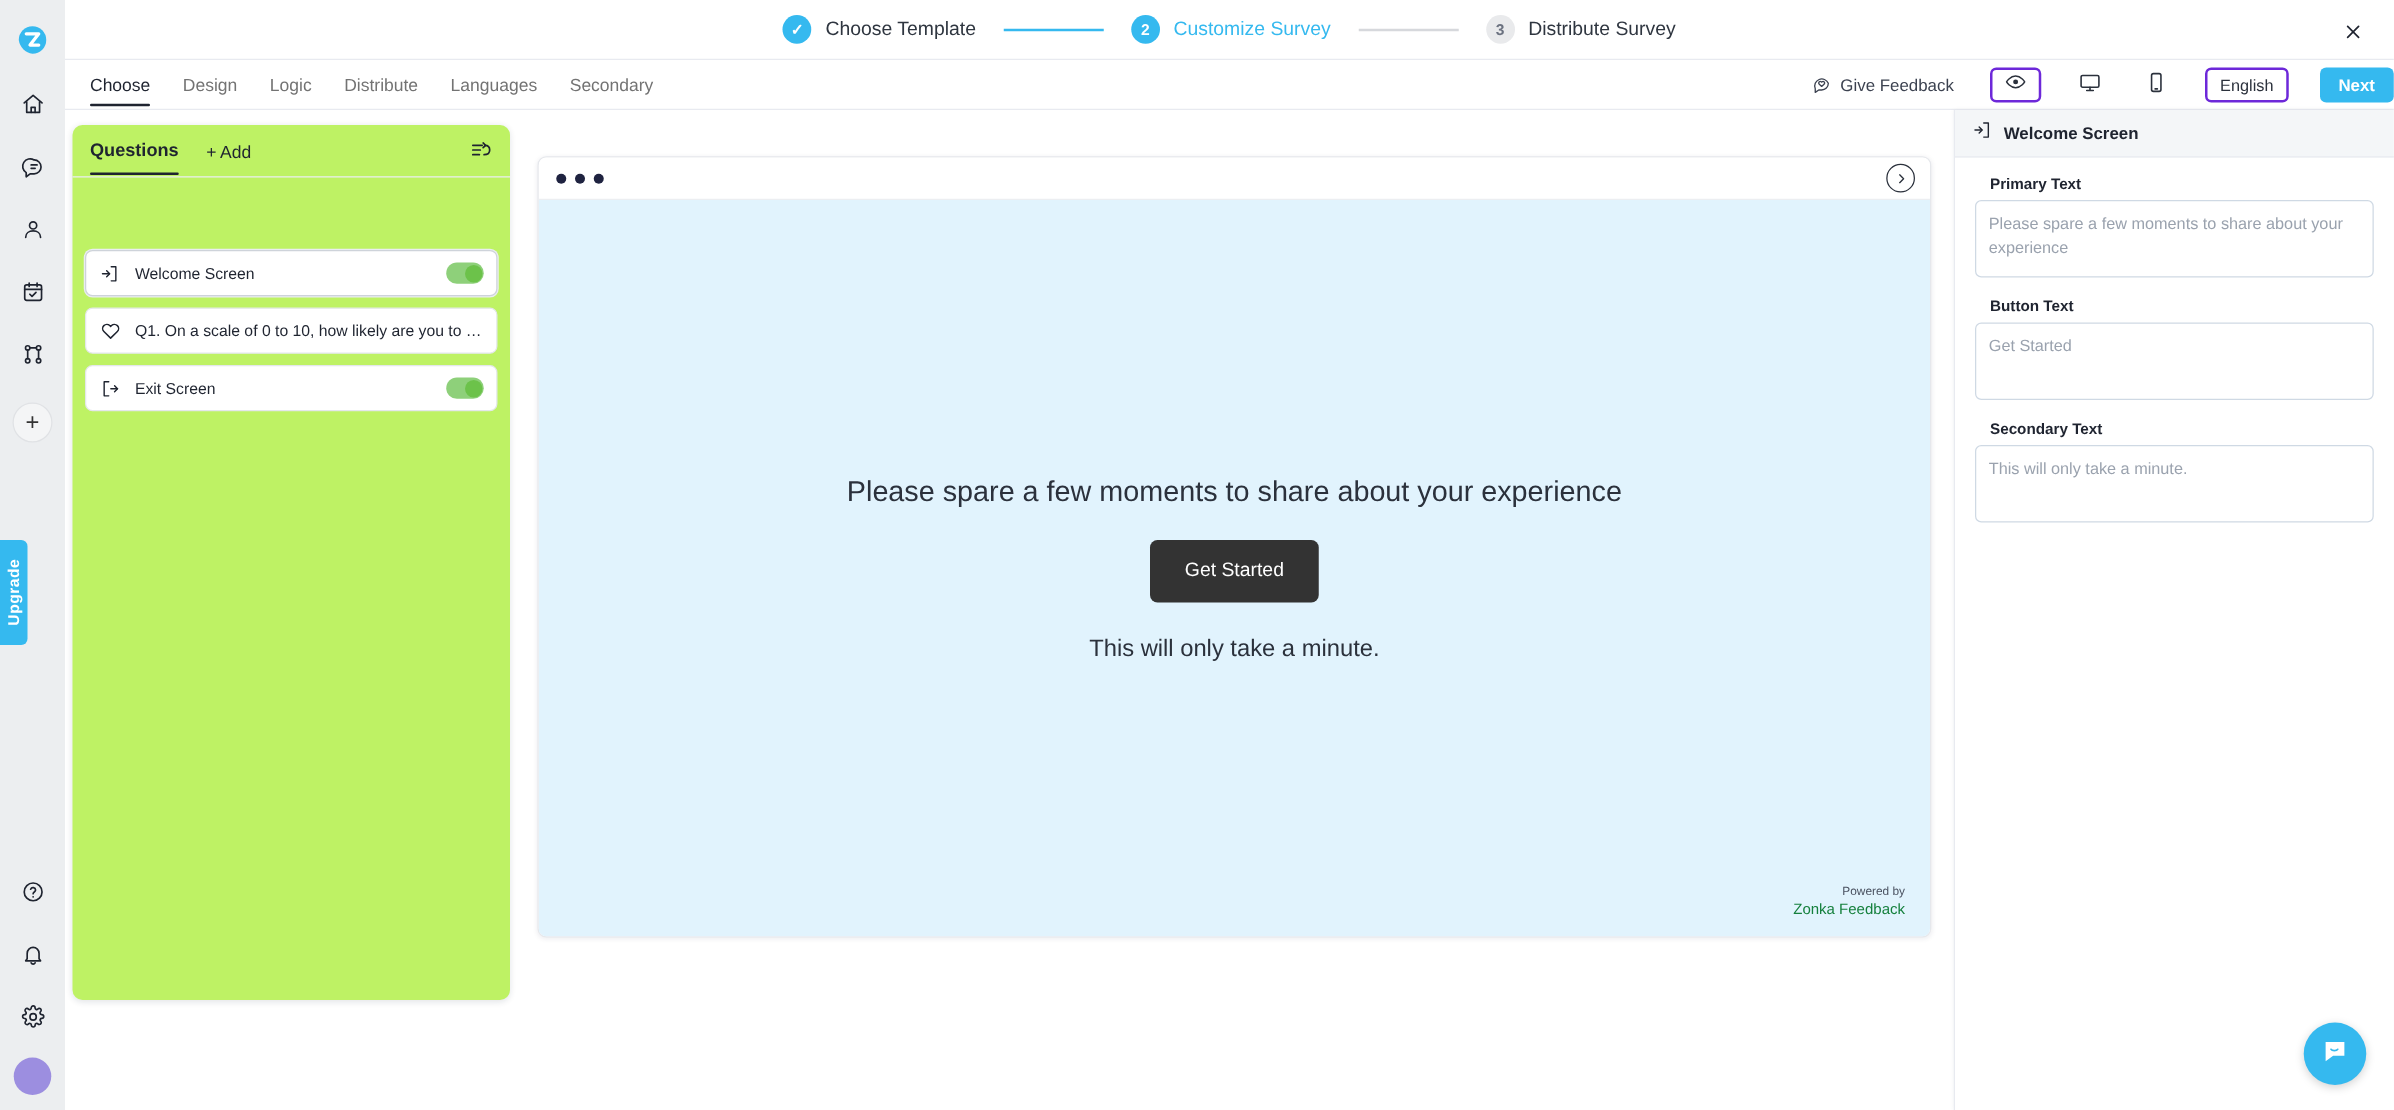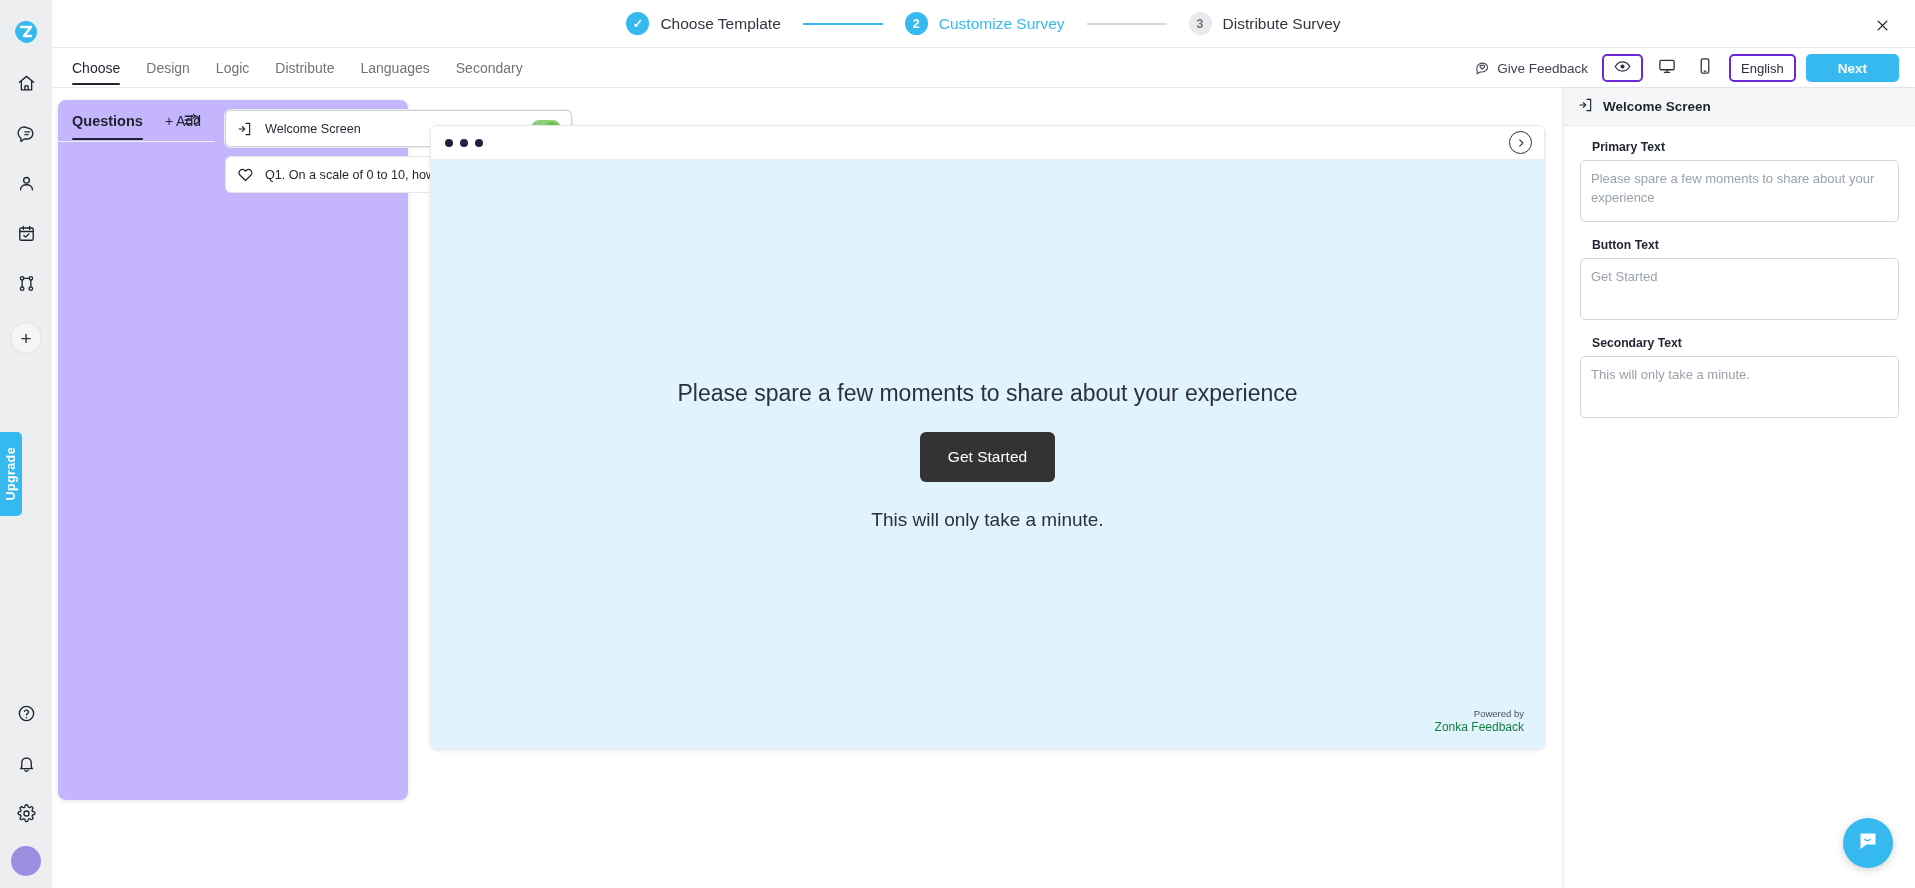--- a/index.html
+++ b/index.html
@@ -88,53 +88,53 @@
     font-size: 14px; color: #737373; padding: 0 0 9px 0;
     margin-left: 26px; cursor: pointer; position: relative; top: 5px;
   }
   .tab:first-child { margin-left: 20px; }
   .tab.active { color: #1f2430; font-weight: 400; }
   .tab.active::after {
     content: ""; position: absolute; left: 0; right: 0; bottom: 0;
     height: 2.5px; background: #1f2430; border-radius: 2px;
   }
   #toolbar {
-    position: absolute; right: 16px; top: 0; height: 40px;
-    display: flex; align-items: center; gap: 10px;
+    position: absolute; right: 0; top: 0; height: 40px;
+    display: flex; align-items: center; gap: 25px;
   }
   #give-feedback {
     display: flex; align-items: center; gap: 7px;
     font-size: 13.5px; color: #3c4250; cursor: pointer;
     margin-right: 4px;
   }
   .tb-btn {
     height: 28px; min-width: 40px; padding: 0 10px;
     border: 2px solid #6d28d9; border-radius: 5px; background: #fff;
     display: flex; align-items: center; justify-content: center;
     cursor: pointer; color: #2b313c;
   }
   .tb-plain {
     width: 28px; height: 28px;
     display: flex; align-items: center; justify-content: center;
     cursor: pointer; color: #2b313c;
   }
   #lang-btn { font-size: 13px; color: #2b313c; }
   #next-btn {
-    height: 28px; padding: 0 32px; border-radius: 5px;
+    height: 28px; padding: 0 15px; border-radius: 5px;
     background: #35b9ef; color: #fff; font-size: 13.5px; font-weight: 700;
     display: flex; align-items: center; cursor: pointer; border: none;
   }
 
   
   #qpanel {
     position: absolute; left: 58px; top: 100px;
     width: 350px; height: 700px;
-    background: #c4b5fd; border-radius: 8px;
+    background: #bef264; border-radius: 8px;
     box-shadow: 0 1px 5px rgba(20,30,60,.12);
-    display: flex; flex-direction: row;
+    display: flex; flex-direction: column; gap: 48px;
   }
   #qpanel-head {
     height: 42px; display: flex; align-items: center;
     padding: 0 14px; border-bottom: 1px solid #eceef1; position: relative;
   }
   #q-tab {
     font-size: 14.5px; color: #1f2430; font-weight: 600;
     padding-bottom: 11px; position: relative; top: 6px; cursor: pointer;
   }
   #q-tab::after {
@@ -431,20 +431,31 @@
     <div class="qrow">
       <span class="qicon">
         <svg width="17" height="17" viewBox="0 0 24 24" fill="none" stroke="#1f2430" stroke-width="1.7" stroke-linecap="round" stroke-linejoin="round">
           <path d="M12 20.5 4.4 13a4.7 4.7 0 0 1 6.6-6.7l1 .95 1-.95A4.7 4.7 0 0 1 19.6 13z"></path>
         </svg>
       </span>
       <span class="qtext">Q1. On a scale of 0 to 10, how likely are you to rec…</span>
     </div>
 
 
+    <div class="qrow">
+      <span class="qicon">
+        <svg width="16" height="16" viewBox="0 0 24 24" fill="none" stroke="#1f2430" stroke-width="1.7" stroke-linecap="round" stroke-linejoin="round">
+          <path d="M10.5 3.5H5v17h5.5"></path>
+            <path d="M13 12h8"></path>
+            <path d="M17.5 8.5 21 12l-3.5 3.5"></path>
+        </svg>
+      </span>
+      <span class="qtext">Exit Screen</span>
+      <span class="toggle"></span>
+    </div>
   </div>
 </div>
 
 <div id="preview">
   <div id="preview-chrome">
     <span class="dot"></span>
     <span class="dot"></span>
     <span class="dot"></span>
     <div id="chrome-next">
       <svg width="10" height="10" viewBox="0 0 24 24" fill="none" stroke="#2b313c" stroke-width="2.6" stroke-linecap="round" stroke-linejoin="round">

